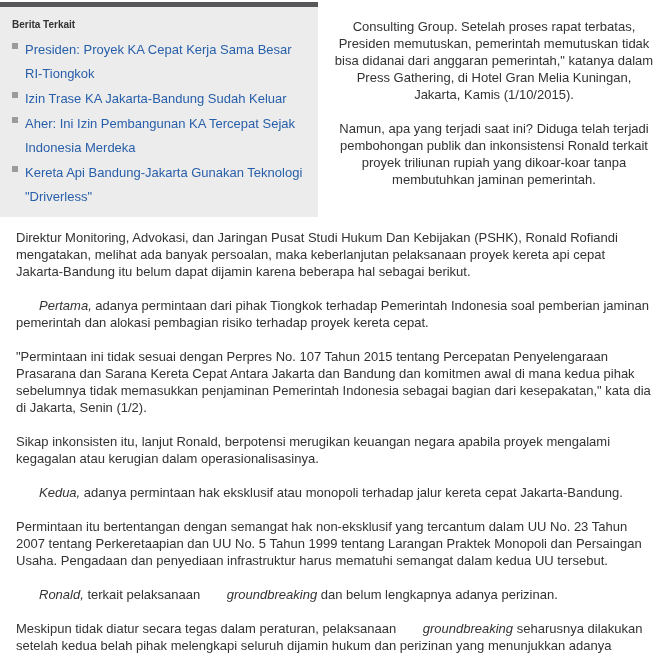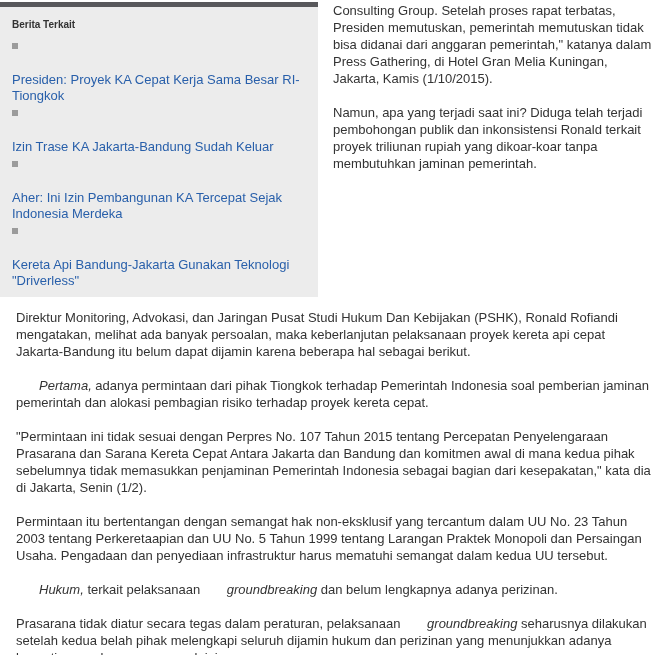--- a/index.html
+++ b/index.html
@@ -24,27 +24,27 @@
     width:318px;
     margin:2px 15px 12px 0;
   }
   .related-bar{height:5px;background:var(--box_bar);}
   .related-inner{background:var(--box_bg);padding:7px 10px 7px 10px;}
   .related-title{
     font-size:10px;line-height:17px;font-weight:bold;color:var(--text);
     margin:2px 0 5px 2px;
   }
   .related-list{list-style:none;margin:0;padding:0;}
-  .rel-item{display:flex;gap:23px;padding:0 0 1px 2px;line-height:16px;flex-direction:column;}
+  .rel-item{display:flex;gap:7px;padding:0 0 1px 2px;line-height:24px;}
   .bullet{flex:none;width:6px;height:6px;background:var(--bullet);margin-top:5px;}
   .rel-link{color:var(--link);text-decoration:none;cursor:pointer;}
 
   
   .intro p, .body-text p{margin:0 0 17px 0;}
-  .intro{padding-top:2px;}
+  .intro{padding-top:18px;text-align:center;}
   .body-text{clear:both;margin-left:16px;}
   em{font-style:italic;padding-left:23px;}
 </style>
 </head>
 <body>
 
 <div class="page">
 
   <div class="related-box">
     <div class="related-bar"></div>
@@ -73,18 +73,20 @@
 
   <div class="intro">
       <p><span>Consulting Group. Setelah proses rapat terbatas, Presiden memutuskan, pemerintah memutuskan tidak bisa didanai dari anggaran pemerintah," katanya dalam Press Gathering, di Hotel Gran Melia Kuningan, Jakarta, Kamis (1/10/2015).</span></p>
       <p><span>Namun, apa yang terjadi saat ini? Diduga telah terjadi pembohongan publik dan inkonsistensi Ronald terkait proyek triliunan rupiah yang dikoar-koar tanpa membutuhkan jaminan pemerintah.</span></p>
     </div>
 
   <div class="body-text">
       <p><span>Direktur Monitoring, Advokasi, dan Jaringan Pusat Studi Hukum Dan Kebijakan (PSHK), Ronald Rofiandi mengatakan, melihat ada banyak persoalan, maka keberlanjutan pelaksanaan proyek kereta api cepat Jakarta-Bandung itu belum dapat dijamin karena beberapa hal sebagai berikut.</span></p>
       <p><em>Pertama,</em><span> adanya permintaan dari pihak Tiongkok terhadap Pemerintah Indonesia soal pemberian jaminan pemerintah dan alokasi pembagian risiko terhadap proyek kereta cepat.</span></p>
       <p><span>"Permintaan ini tidak sesuai dengan Perpres No. 107 Tahun 2015 tentang Percepatan Penyelengaraan Prasarana dan Sarana Kereta Cepat Antara Jakarta dan Bandung dan komitmen awal di mana kedua pihak sebelumnya tidak memasukkan penjaminan Pemerintah Indonesia sebagai bagian dari kesepakatan," kata dia di Jakarta, Senin (1/2).</span></p>
-      <p><span>Permintaan itu bertentangan dengan semangat hak non-eksklusif yang tercantum dalam UU No. 23 Tahun 2003 tentang Perkeretaapian dan UU No. 5 Tahun 1999 tentang Larangan Praktek Monopoli dan Persaingan Usaha. Pengadaan dan penyediaan infrastruktur harus mematuhi semangat dalam kedua UU tersebut.</span></p>
-      <p><em>Hukum,</em><span> terkait pelaksanaan </span><em>groundbreaking</em><span> dan belum lengkapnya adanya perizinan.</span></p>
-      <p><span>Prasarana tidak diatur secara tegas dalam peraturan, pelaksanaan </span><em>groundbreaking</em><span> seharusnya dilakukan setelah kedua belah pihak melengkapi seluruh dijamin hukum dan perizinan yang menunjukkan adanya kepastian pembangunan proyek ini.</span></p>
+      <p><span>Sikap inkonsisten itu, lanjut Ronald, berpotensi merugikan keuangan negara apabila proyek mengalami kegagalan atau kerugian dalam operasionalisasinya.</span></p>
+      <p><em>Kedua,</em><span> adanya permintaan hak eksklusif atau monopoli terhadap jalur kereta cepat Jakarta-Bandung.</span></p>
+      <p><span>Permintaan itu bertentangan dengan semangat hak non-eksklusif yang tercantum dalam UU No. 23 Tahun 2007 tentang Perkeretaapian dan UU No. 5 Tahun 1999 tentang Larangan Praktek Monopoli dan Persaingan Usaha. Pengadaan dan penyediaan infrastruktur harus mematuhi semangat dalam kedua UU tersebut.</span></p>
+      <p><em>Ronald,</em><span> terkait pelaksanaan </span><em>groundbreaking</em><span> dan belum lengkapnya adanya perizinan.</span></p>
+      <p><span>Meskipun tidak diatur secara tegas dalam peraturan, pelaksanaan </span><em>groundbreaking</em><span> seharusnya dilakukan setelah kedua belah pihak melengkapi seluruh dijamin hukum dan perizinan yang menunjukkan adanya kepastian pembangunan proyek ini.</span></p>
     </div>
 
 </div>
 
 </body></html>

